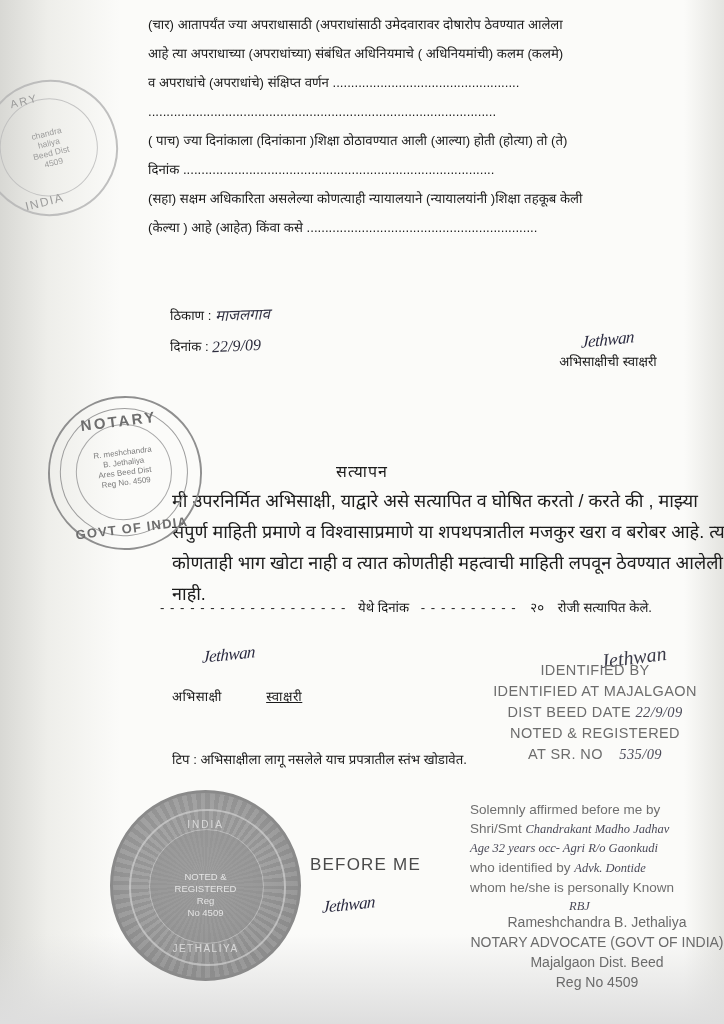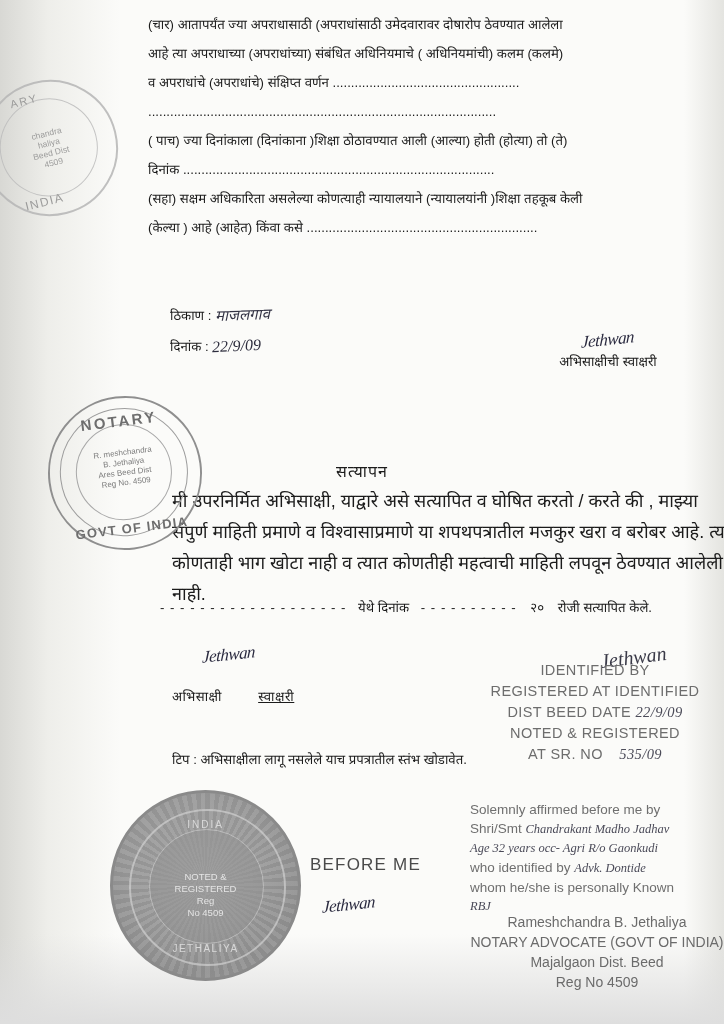--- a/index.html
+++ b/index.html
@@ -369,36 +369,36 @@
     <span style="margin:0 8px;">येथे दिनांक</span>
     <span class="dashes">- - - - - - - - - -</span>
     <span style="margin:0 10px;">२०</span>
     <span>रोजी सत्यापित केले.</span>
   </div>
 
   <div class="sign-left-2">
     <div class="sig">Jethwan</div>
     <div class="labels">
       <span>अभिसाक्षी</span>
-      <span style="margin-left:32px;text-decoration:underline;">स्वाक्षरी</span>
+      <span style="margin-left:40px;text-decoration:underline;">स्वाक्षरी</span>
     </div>
   </div>
 
   <div class="tip-line">टिप : अभिसाक्षीला लागू नसलेले याच प्रपत्रातील स्तंभ खोडावेत.</div>
 
   <div class="before-me">BEFORE ME</div>
   <div class="before-me-sig">
     <span class="sig">Jethwan</span>
   </div>
 
   <div class="scribble-ident">Jethwan</div>
 
   <div class="notary-block">
     <div class="row">IDENTIFIED BY</div>
-    <div class="row">REGISTERED AT IDENTIFIED</div>
+    <div class="row">IDENTIFIED AT MAJALGAON</div>
     <div class="row">
       <span>DIST BEED DATE</span>
       <span class="hwg">22/9/09</span>
     </div>
     <div class="row">NOTED &amp; REGISTERED</div>
     <div class="row">
       <span>AT SR. NO</span>
       <span class="hwg" style="margin-left:12px;">535/09</span>
     </div>
   </div>
@@ -408,21 +408,21 @@
     <div>
       <span>Shri/Smt</span>
       <span class="hwg">Chandrakant Madho Jadhav</span>
     </div>
     <div class="hwg">Age 32 years  occ- Agri  R/o Gaonkudi</div>
     <div>
       <span>who identified by</span>
       <span class="hwg">Advk. Dontide</span>
     </div>
     <div>whom he/she is personally Known</div>
-    <div class="hwg" style="text-align:left;margin-right:36px;">RBJ</div>
+    <div class="hwg" style="text-align:center;margin-right:36px;">RBJ</div>
   </div>
 
   <div class="notary-footer">
     <div>Rameshchandra B. Jethaliya</div>
     <div>NOTARY ADVOCATE (GOVT OF INDIA)</div>
     <div>Majalgaon Dist. Beed</div>
     <div>Reg  No  4509</div>
   </div>
 
   <div class="stamp-top">

